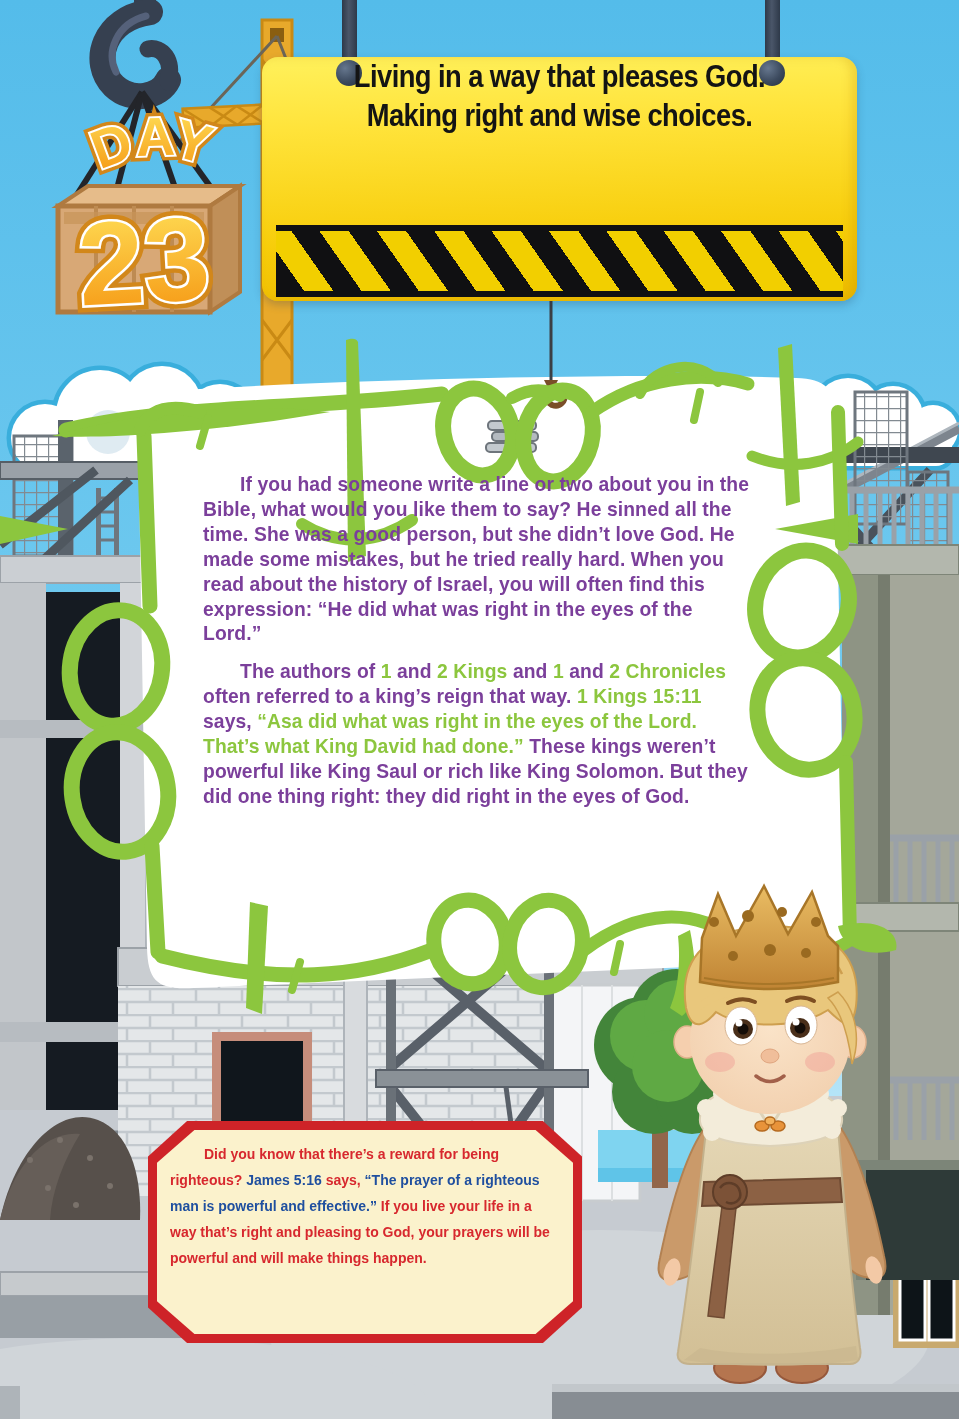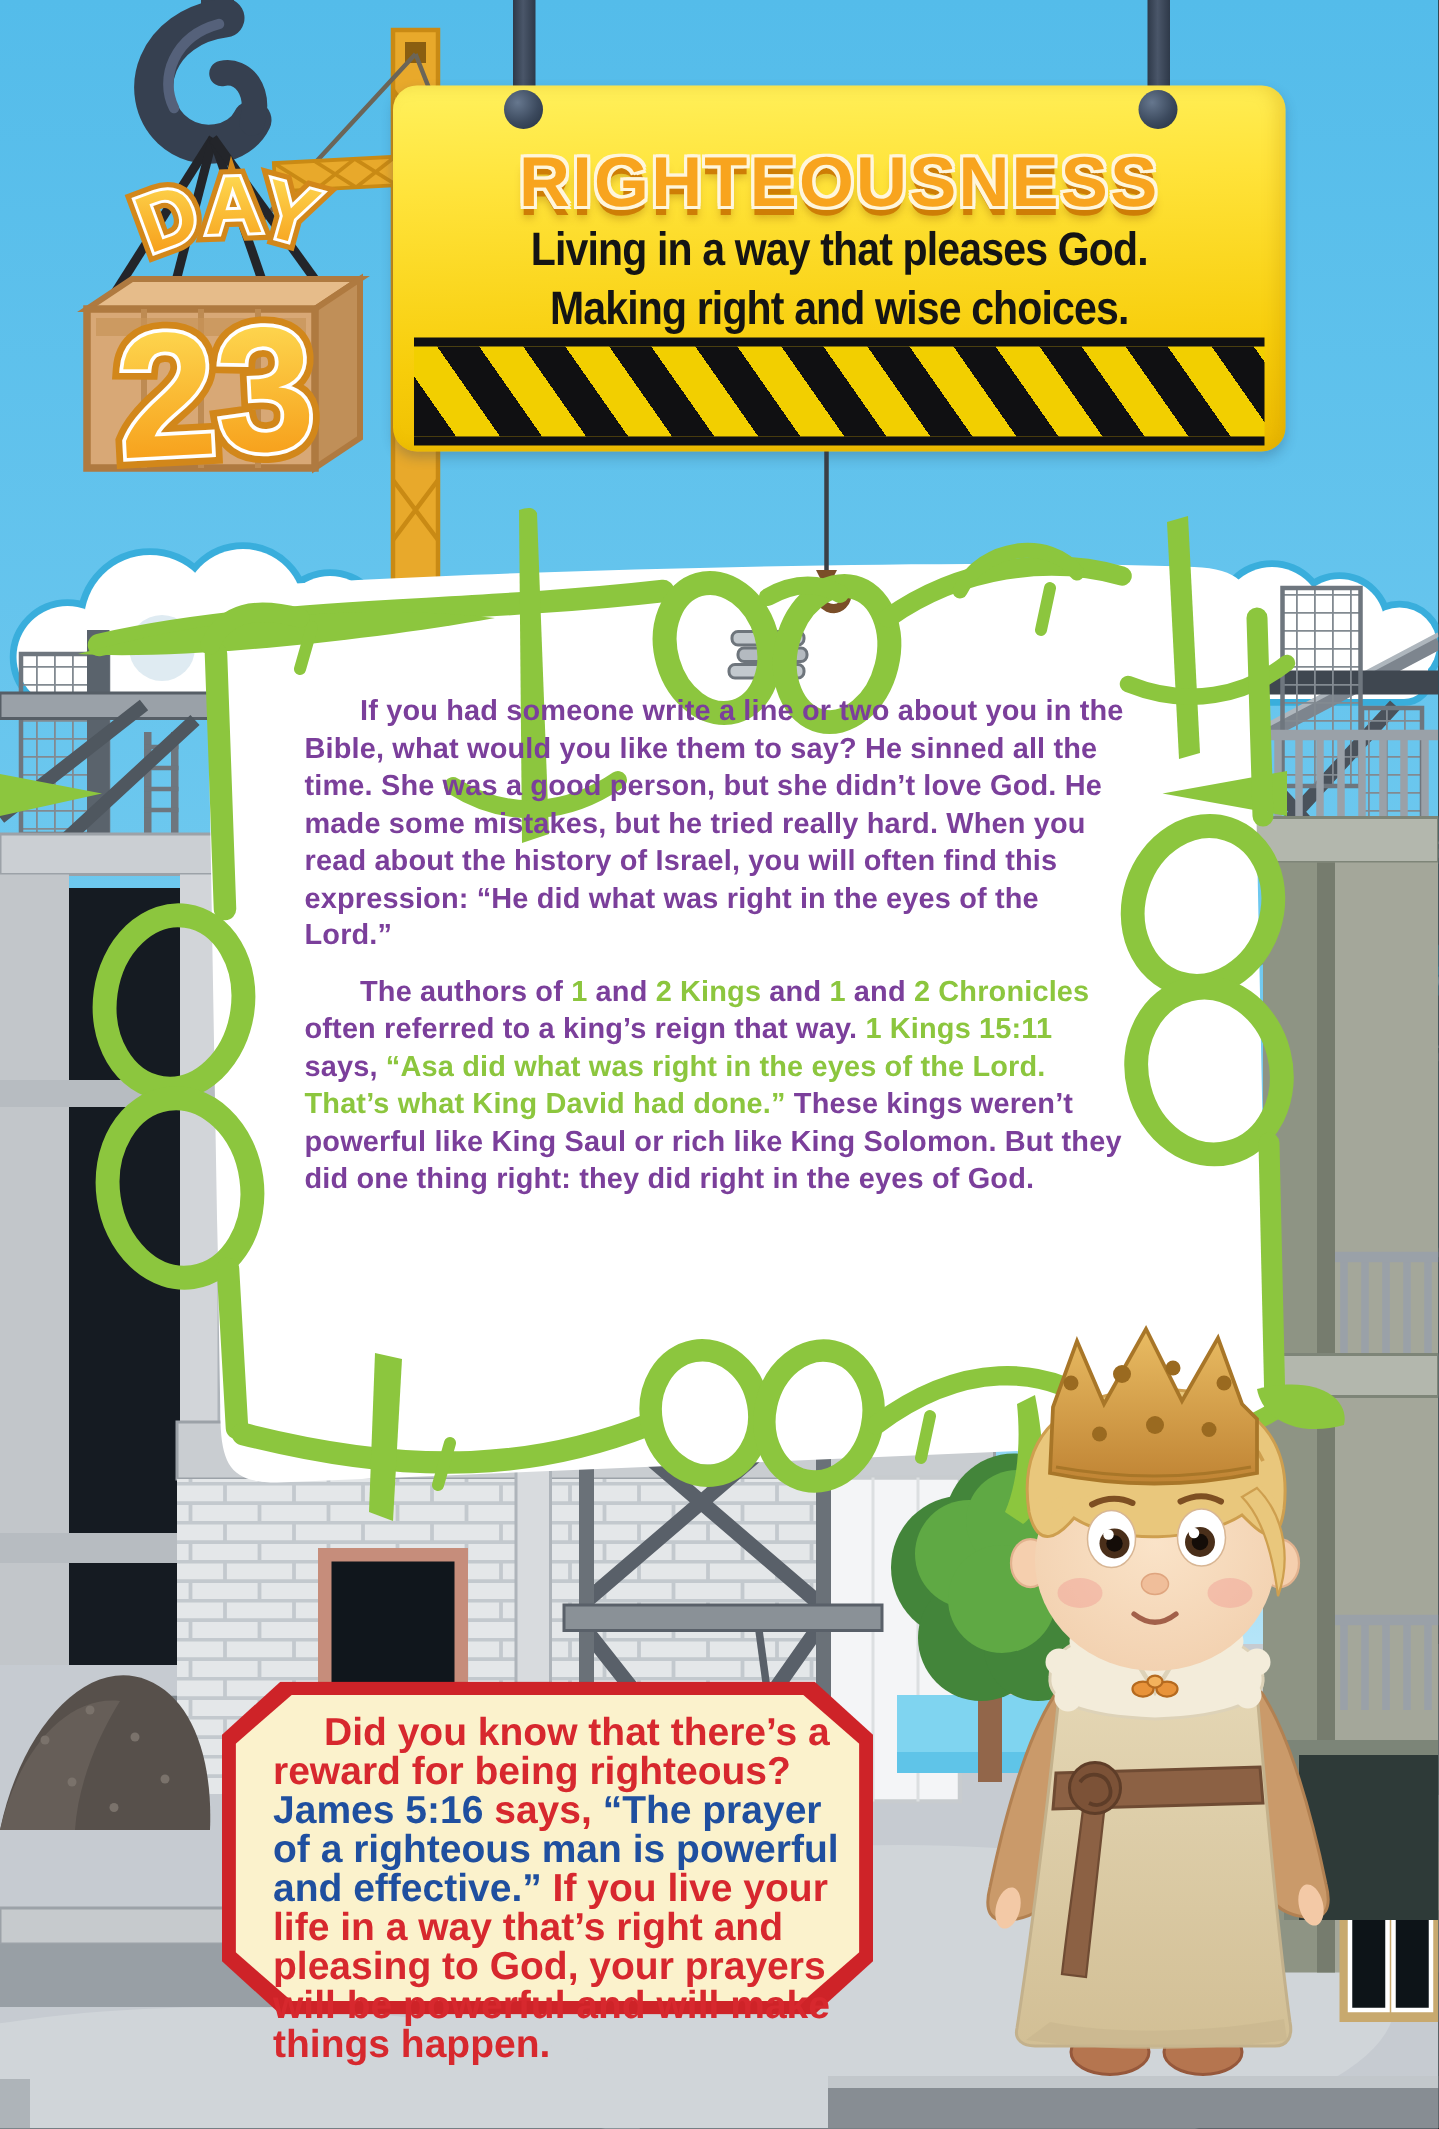--- a/index.html
+++ b/index.html
@@ -31,32 +31,32 @@
       0 6px 0 #CE7E06, 0 8px 6px rgba(140,80,0,.35);
   }
   .banner-sub{font-size:28.5px;font-weight:900;color:#141414;line-height:39px;
     letter-spacing:-0.6px;transform:scale(.96,1.1);}
   .hazard{
     left:14px;top:168px;width:567px;height:60px;
     border-top:6px solid #101012;border-bottom:6px solid #101012;
     background:repeating-linear-gradient(55deg,#101012 0 23px,#F2CF00 23px 47px);
   }
   
-  .panel-text{left:203px;top:463px;width:548px;color:#7B3F9B;
+  .panel-text{left:203px;top:473px;width:548px;color:#7B3F9B;
     font-size:19.3px;line-height:24.9px;font-weight:600;letter-spacing:.1px;}
   .panel-text p{margin:0 0 13px 0;text-indent:37px;}
   .seg-green{color:#8CC63E;font-weight:800;}
   
   .callout{left:148px;top:1121px;width:434px;height:222px;}
   .oct{position:absolute;left:0;top:0;width:100%;height:100%;
     clip-path:polygon(9% 0,91% 0,100% 16%,100% 84%,91% 100%,9% 100%,0 84%,0 16%);}
   .oct-border{background:#CE2328;}
   .oct-fill{left:9px;top:9px;width:416px;height:204px;background:#FBF2CC;}
-  .callout-text{left:34px;top:20px;width:384px;color:#D7282E;
-    font-size:26px;line-height:26px;font-weight:700;}
+  .callout-text{left:22px;top:20px;width:384px;color:#D7282E;
+    font-size:14px;line-height:26px;font-weight:700;}
   .callout-text p{margin:0;text-indent:34px;}
   .seg-blue{color:#1F4F9F;font-weight:800;}
 </style>
 </head>
 <body>
 
 <div class="page">
 
   <div class="abs sky"></div>
 
@@ -352,21 +352,20 @@
       <path d="M838,926 C878,916 900,932 896,950 C868,958 842,948 838,926 Z" fill="#8CC63E" stroke="none"></path>
       <path d="M140,430 C150,408 170,404 200,412" stroke-width="13"></path>
       <path d="M208,418 L200,446 M700,392 L694,420 M300,962 L292,990 M620,944 L614,972" stroke-width="8"></path>
     </g>
   </svg>
 
   <div class="abs banner">
     <div class="abs bolt" style="left:74px;"></div>
     <div class="abs bolt" style="left:497px;"></div>
     <div class="abs banner-inner">
-      <div class="banner-title">RIGHTEOUSNESS</div>
       <div class="banner-sub">Living in a way that pleases God.</div>
       <div class="banner-sub">Making right and wise choices.</div>
     </div>
     <div class="abs hazard"></div>
   </div>
 
   <div class="abs panel-text">
     <p><span>If you had someone write a line or two about you in the Bible, what would you like them to say? He sinned all the time. She was a good person, but she didn’t love God. He made some mistakes, but he tried really hard. When you read about the history of Israel, you will often find this expression: “He did what was right in the eyes of the Lord.”</span></p>
     <p><span>The authors of </span><span class="seg-green">1</span><span> and </span><span class="seg-green">2 Kings</span><span> and </span><span class="seg-green">1</span><span> and </span><span class="seg-green">2 Chronicles</span><span> often referred to a king’s reign that way. </span><span class="seg-green">1 Kings 15:11</span><span> says, </span><span class="seg-green">“Asa did what was right in the eyes of the Lord. That’s what King David had done.”</span><span> These kings weren’t powerful like King Saul or rich like King Solomon. But they did one thing right: they did right in the eyes of God.</span></p>
   </div>

